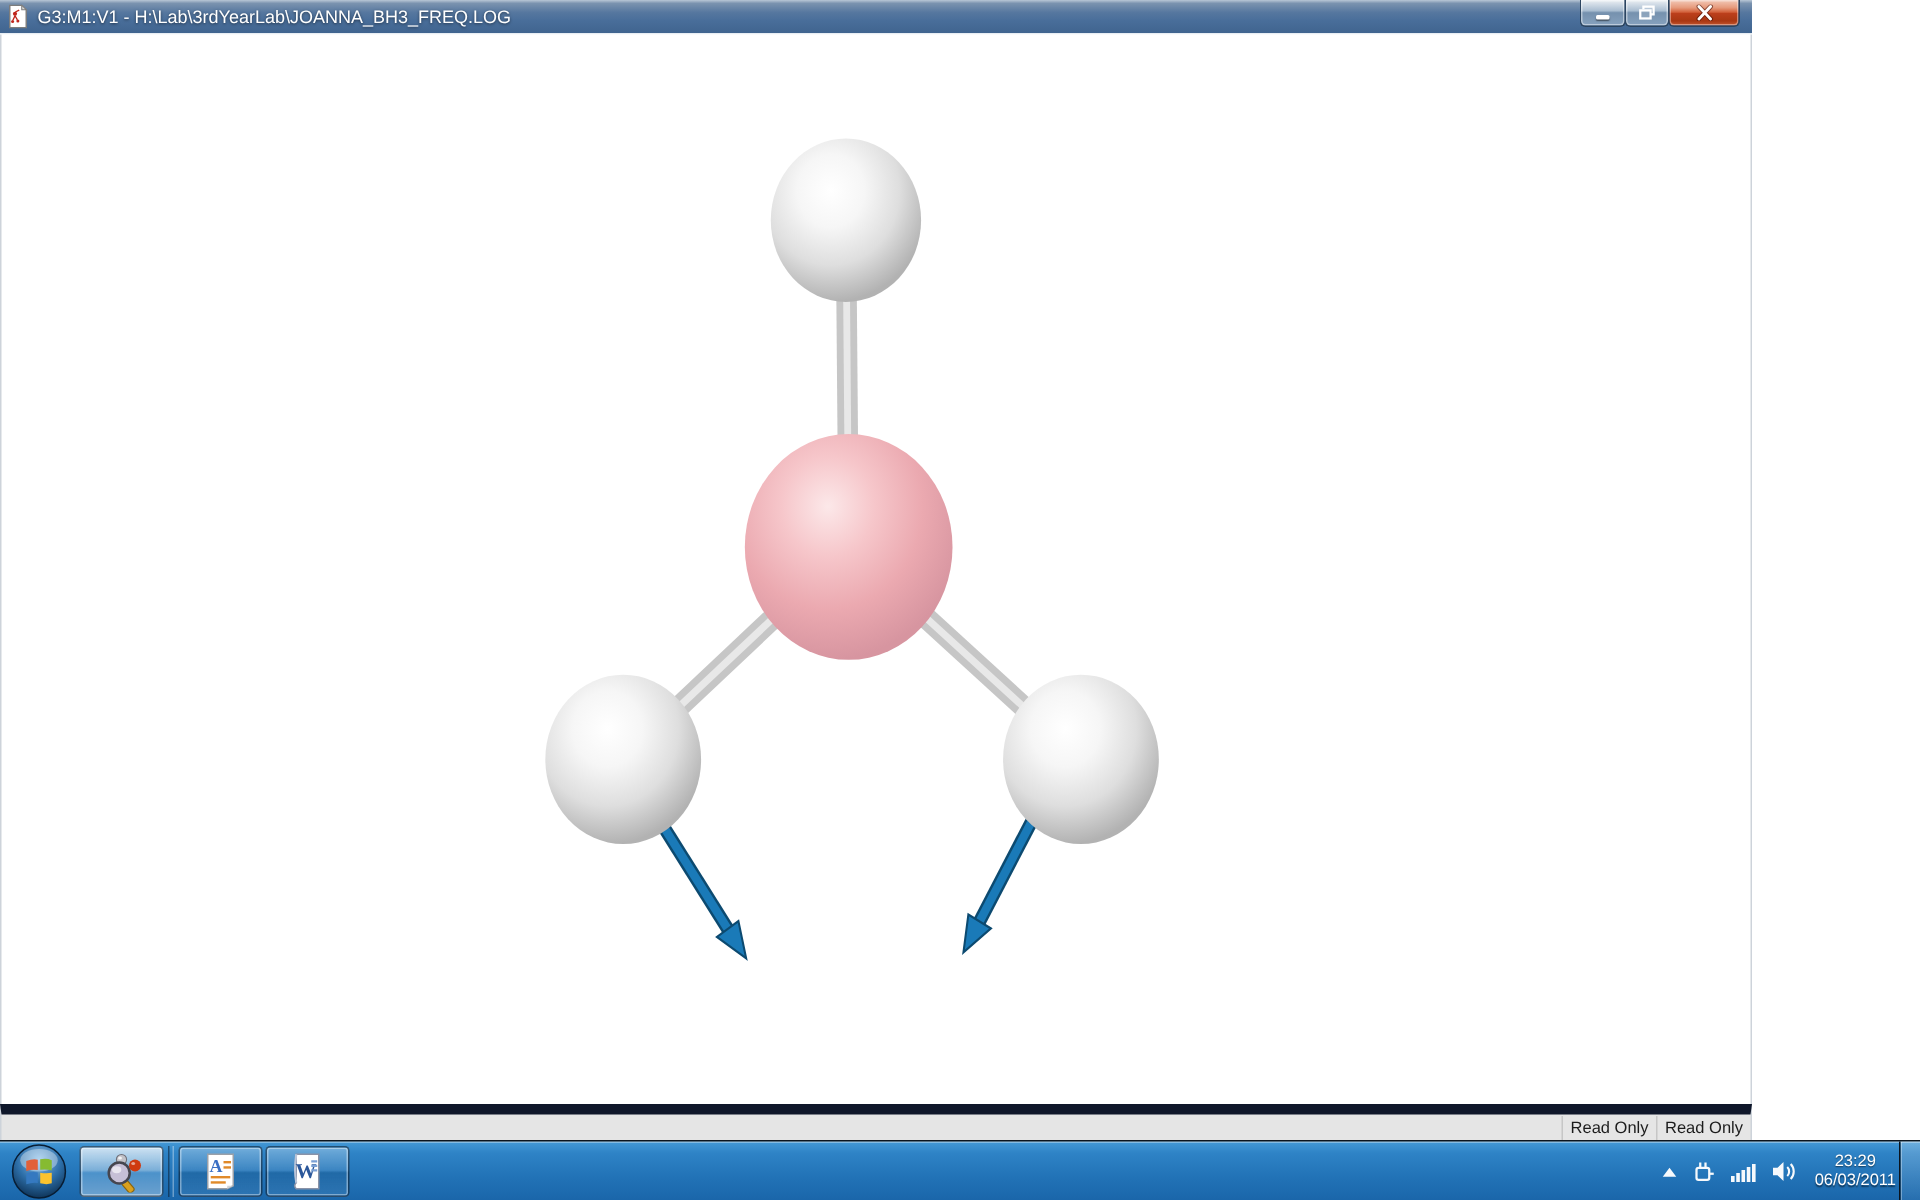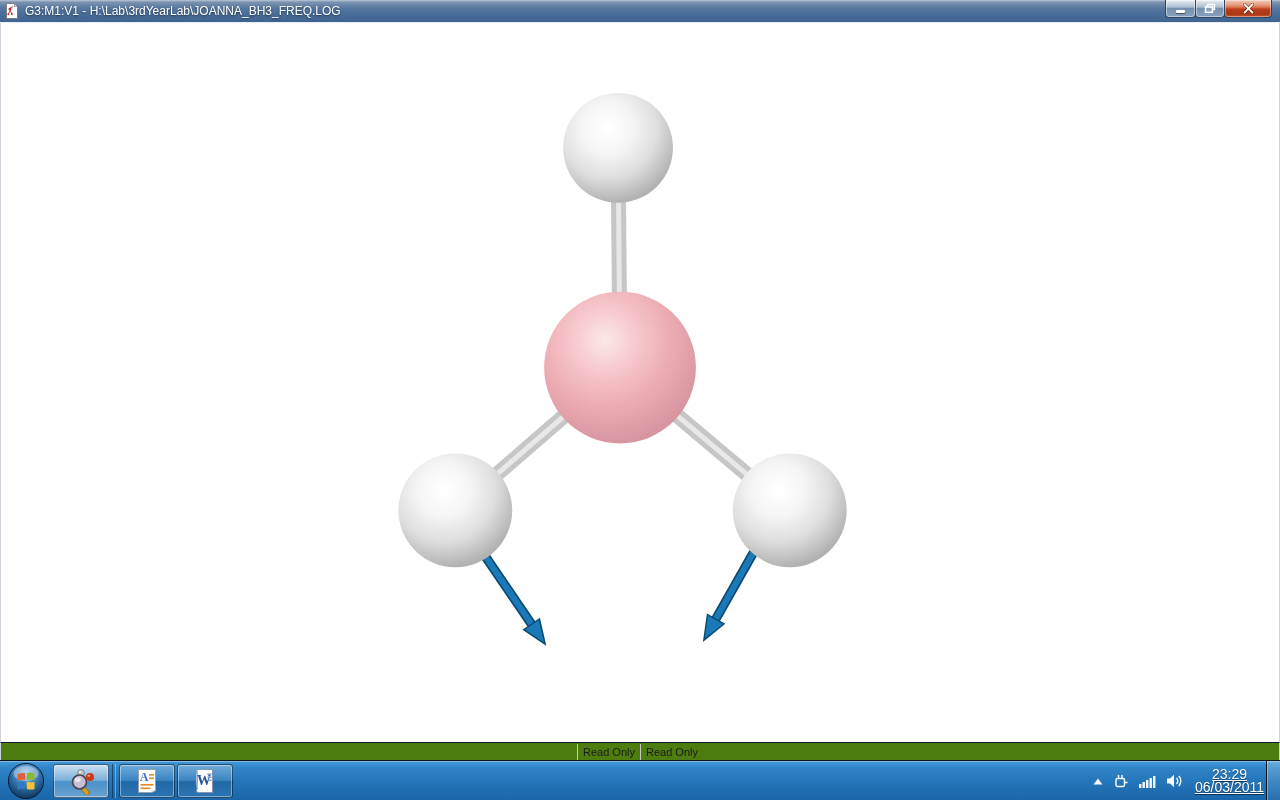--- a/index.html
+++ b/index.html
@@ -1,17 +1,17 @@
 <!DOCTYPE html>
 <html><head>
 <meta charset="utf-8">
 <style>
   html,body{margin:0;padding:0;width:1280px;height:800px;overflow:hidden;
     font-family:"Liberation Sans",sans-serif;background:#fff;}
-  .app{position:absolute;left:0;top:0;width:1280px;height:760px;display:flex;flex-direction:column;}
+  .app{position:absolute;left:0;top:0;width:1168px;height:760px;display:flex;flex-direction:column;}
   
   .titlebar{height:22px;flex:0 0 22px;position:relative;display:flex;align-items:center;
     background:linear-gradient(180deg,#b9c7d6 0%,#7b93af 10%,#56779f 38%,#496e9a 62%,#40648f 100%);
     border-bottom:1px solid #e8eef4;}
   .win-icon{margin:0 5px 0 4px;display:flex;align-items:center;}
   .title-text{color:#ffffff;font-size:12px;line-height:22px;white-space:nowrap;
     text-shadow:0 1px 2px rgba(0,0,0,.55);}
   .win-controls{position:absolute;right:8px;top:0;display:flex;}
   .wbtn{height:17px;border:1px solid #2c4560;border-top:none;border-radius:0 0 4px 4px;
     display:flex;align-items:center;justify-content:center;margin-left:-1px;
@@ -22,44 +22,44 @@
   .wbtn.close{width:46px;
     background:linear-gradient(180deg,#f3cab9 0%,#e69a7c 30%,#d2603a 48%,#bc3f1c 52%,#a93712 82%,#c45730 100%);
     box-shadow:inset 0 0 0 1px rgba(255,255,255,.4);}
   .glyph-min{width:9px;height:3px;background:#fff;border-radius:1px;margin-bottom:4px;
     box-shadow:0 1px 1px rgba(0,0,0,.5);}
   
   .canvas{flex:1 1 auto;position:relative;background:#ffffff;
     border-left:1px solid #cdd3da;border-right:1px solid #cdd3da;}
   .canvas svg{position:absolute;left:0;top:0;width:100%;height:100%;}
   
-  .statusbar{flex:0 0 17px;height:17px;background:#4d7c0f;border-top:1px solid #0f172a;
+  .statusbar{flex:0 0 17px;height:17px;background:#e5e5e5;border-top:7px solid #0f172a;
     border-left:1px solid #cdd3da;border-right:1px solid #cdd3da;
-    display:flex;justify-content:center;align-items:center;font-size:11px;color:#1c1c1c;}
+    display:flex;justify-content:flex-end;align-items:center;font-size:11px;color:#1c1c1c;}
   .status-panel{min-width:50px;padding:0 5px;text-align:center;line-height:16px;
     border-left:1px solid #c6c6c6;}
   
   .taskbar{position:absolute;left:0;bottom:0;width:1280px;height:40px;
     background:linear-gradient(180deg,#4499d6 0%,#2e83c6 20%,#2273b7 60%,#1a66aa 100%);
     border-top:1px solid #0b141d;box-shadow:inset 0 1px 0 rgba(255,255,255,.35);box-sizing:border-box;}
   .task-left{display:flex;height:100%;align-items:center;}
   .orb{width:52px;height:40px;display:flex;align-items:center;justify-content:center;cursor:pointer;}
   .task-btn{width:56px;height:34px;margin:0 1px;border-radius:3px;
     border:1px solid rgba(8,28,48,.6);
     box-shadow:inset 0 0 0 1px rgba(255,255,255,.4);
     background:linear-gradient(180deg,rgba(255,255,255,.30) 0%,rgba(255,255,255,.10) 48%,rgba(0,0,0,.10) 52%,rgba(255,255,255,.08) 100%);
     display:flex;align-items:center;justify-content:center;box-sizing:border-box;}
   .task-btn.active{
     background:linear-gradient(180deg,rgba(255,255,255,.75) 0%,rgba(225,240,250,.45) 48%,rgba(150,200,235,.35) 52%,rgba(205,230,248,.45) 100%);}
   .task-divider{width:2px;height:34px;margin:0 2px;
     border-left:1px solid rgba(10,30,50,.55);border-right:1px solid rgba(255,255,255,.35);}
   .tray{position:absolute;right:16px;top:0;height:40px;display:flex;align-items:center;gap:10px;}
   .tray-icon{display:flex;align-items:center;justify-content:center;opacity:.96;}
-  .clock{color:#fff;font-size:14px;line-height:13px;text-align:center;
-    text-shadow:0 1px 1px rgba(0,0,0,.55);margin-left:2px;text-decoration:underline;}
+  .clock{color:#fff;font-size:11px;line-height:13px;text-align:center;
+    text-shadow:0 1px 1px rgba(0,0,0,.55);margin-left:2px;}
   .show-desktop{position:absolute;right:0;top:0;width:13px;height:40px;
     border-left:1px solid #0b141d;box-shadow:inset 1px 0 0 rgba(255,255,255,.35);
     background:linear-gradient(180deg,rgba(255,255,255,.22),rgba(255,255,255,.05));}
 </style>
 </head>
 <body>
 
 <div class="app">
 
   <div class="titlebar">

